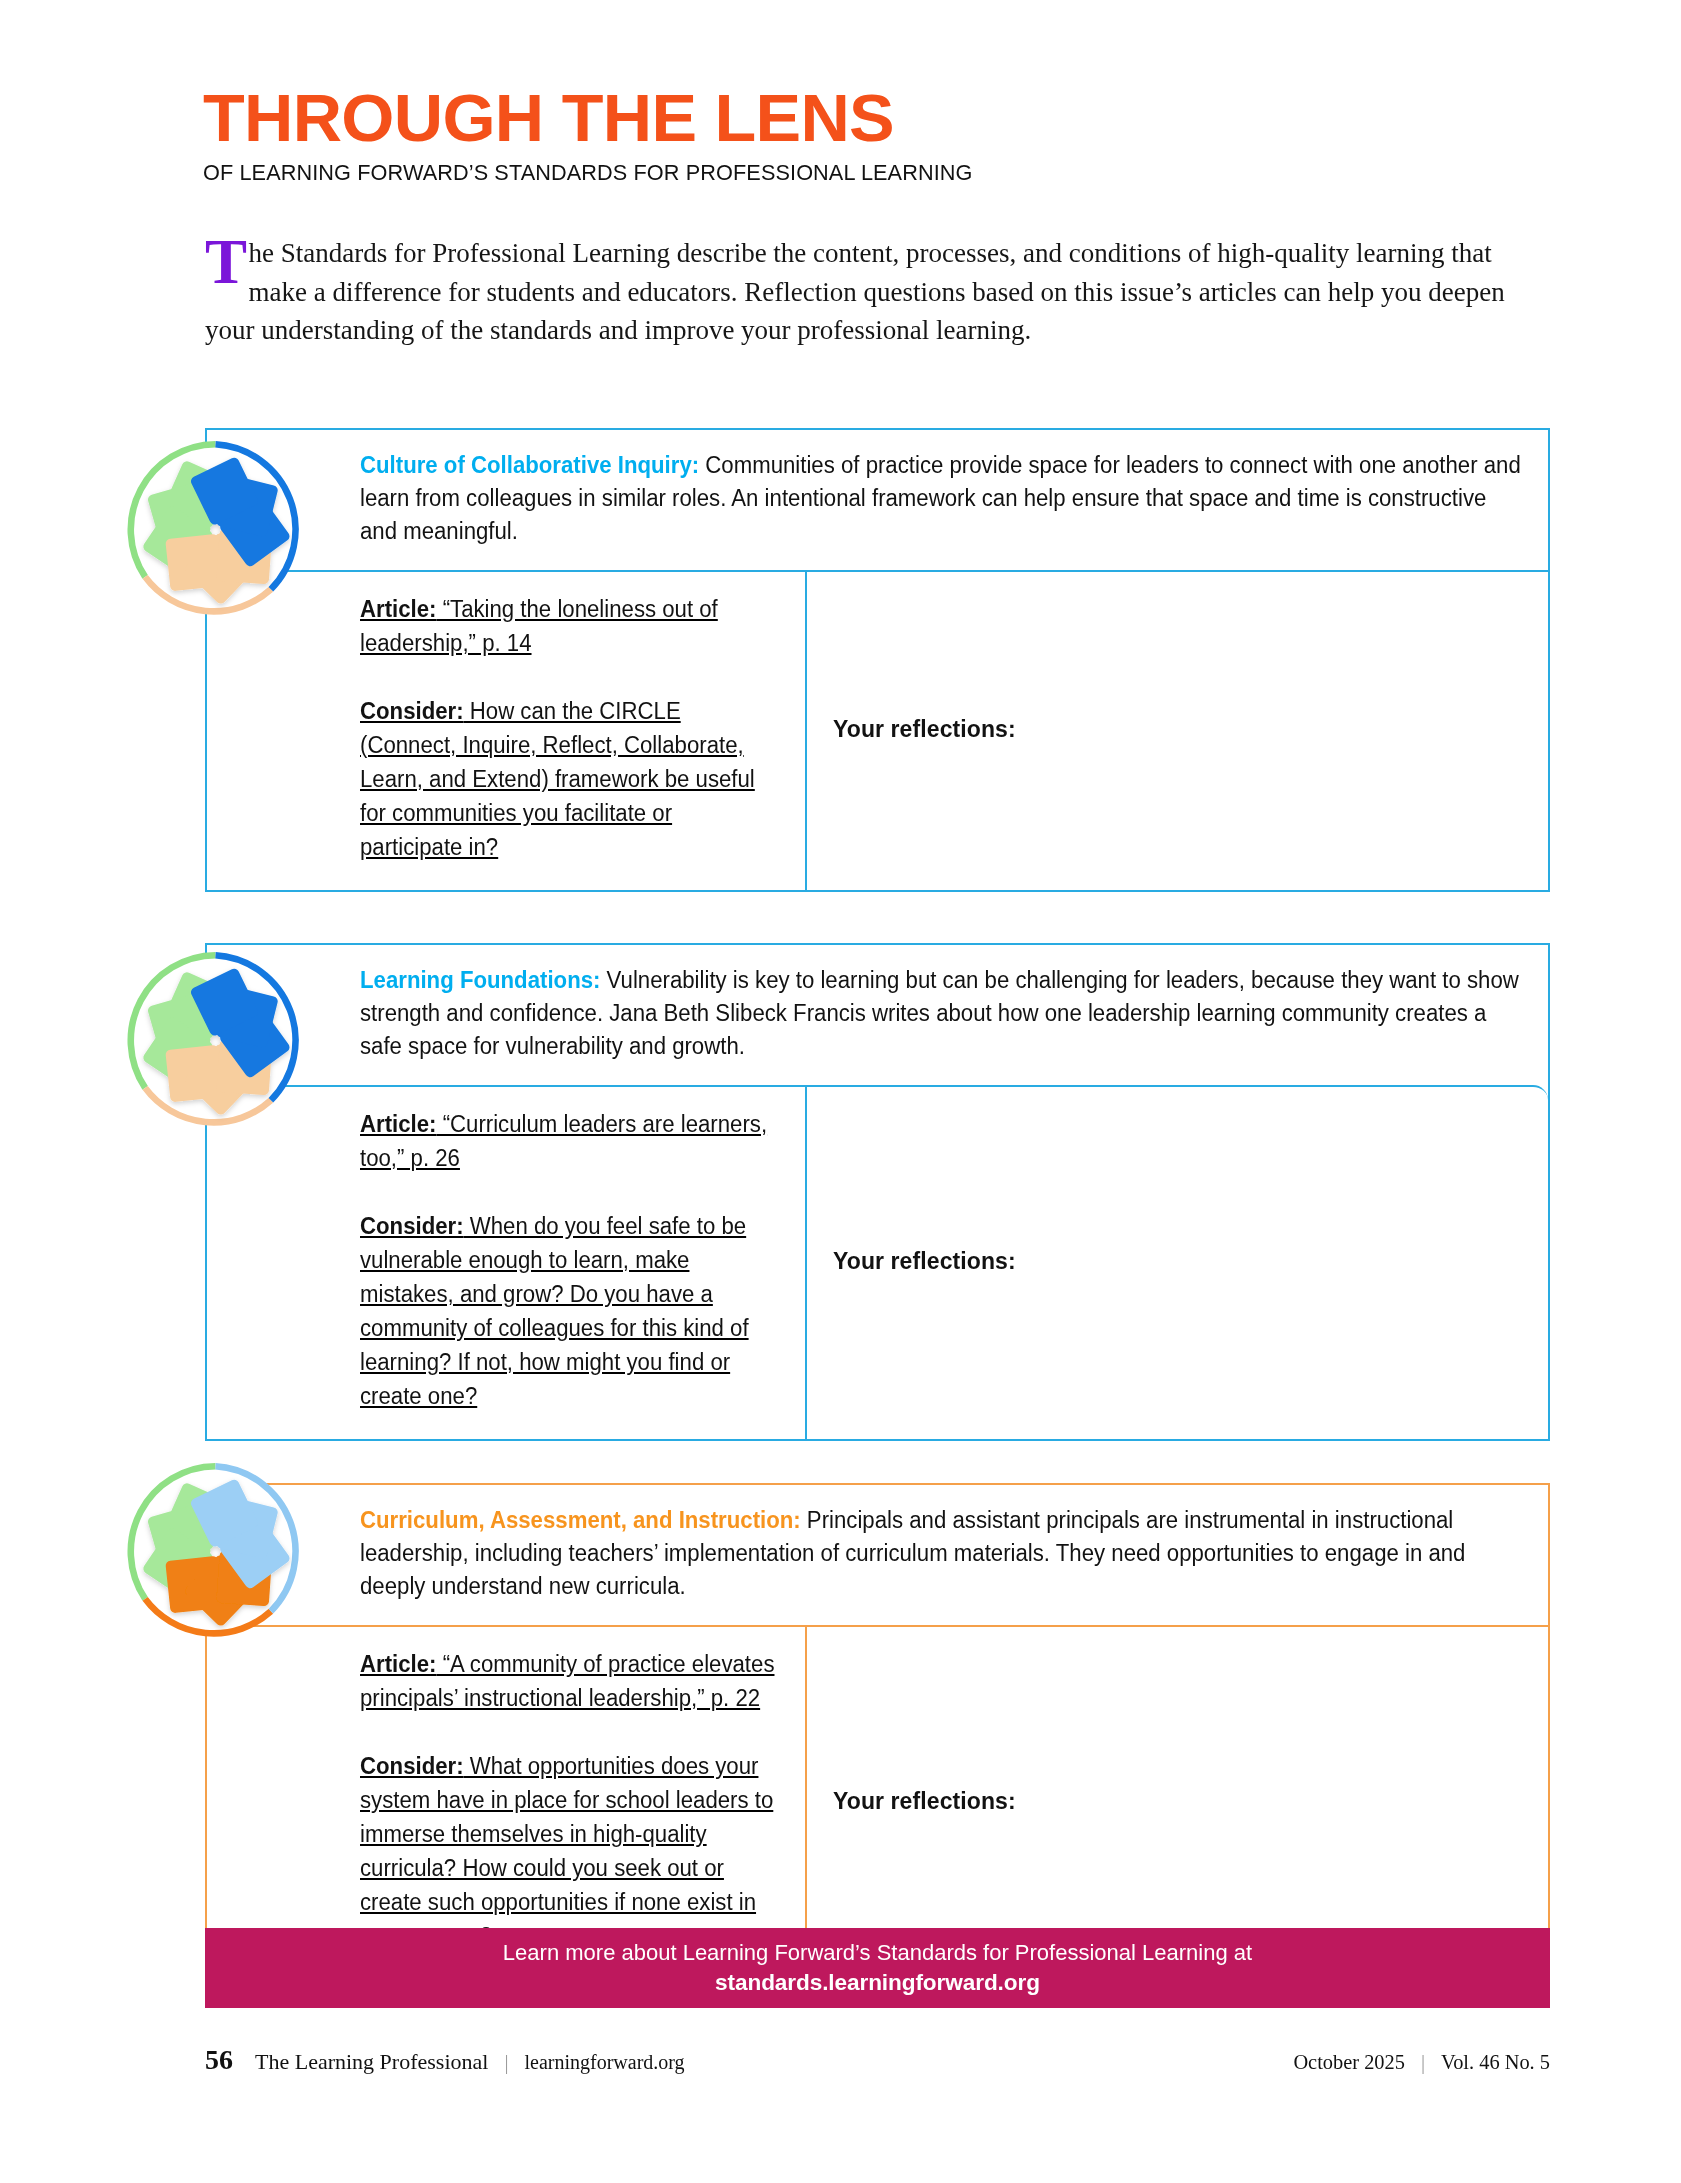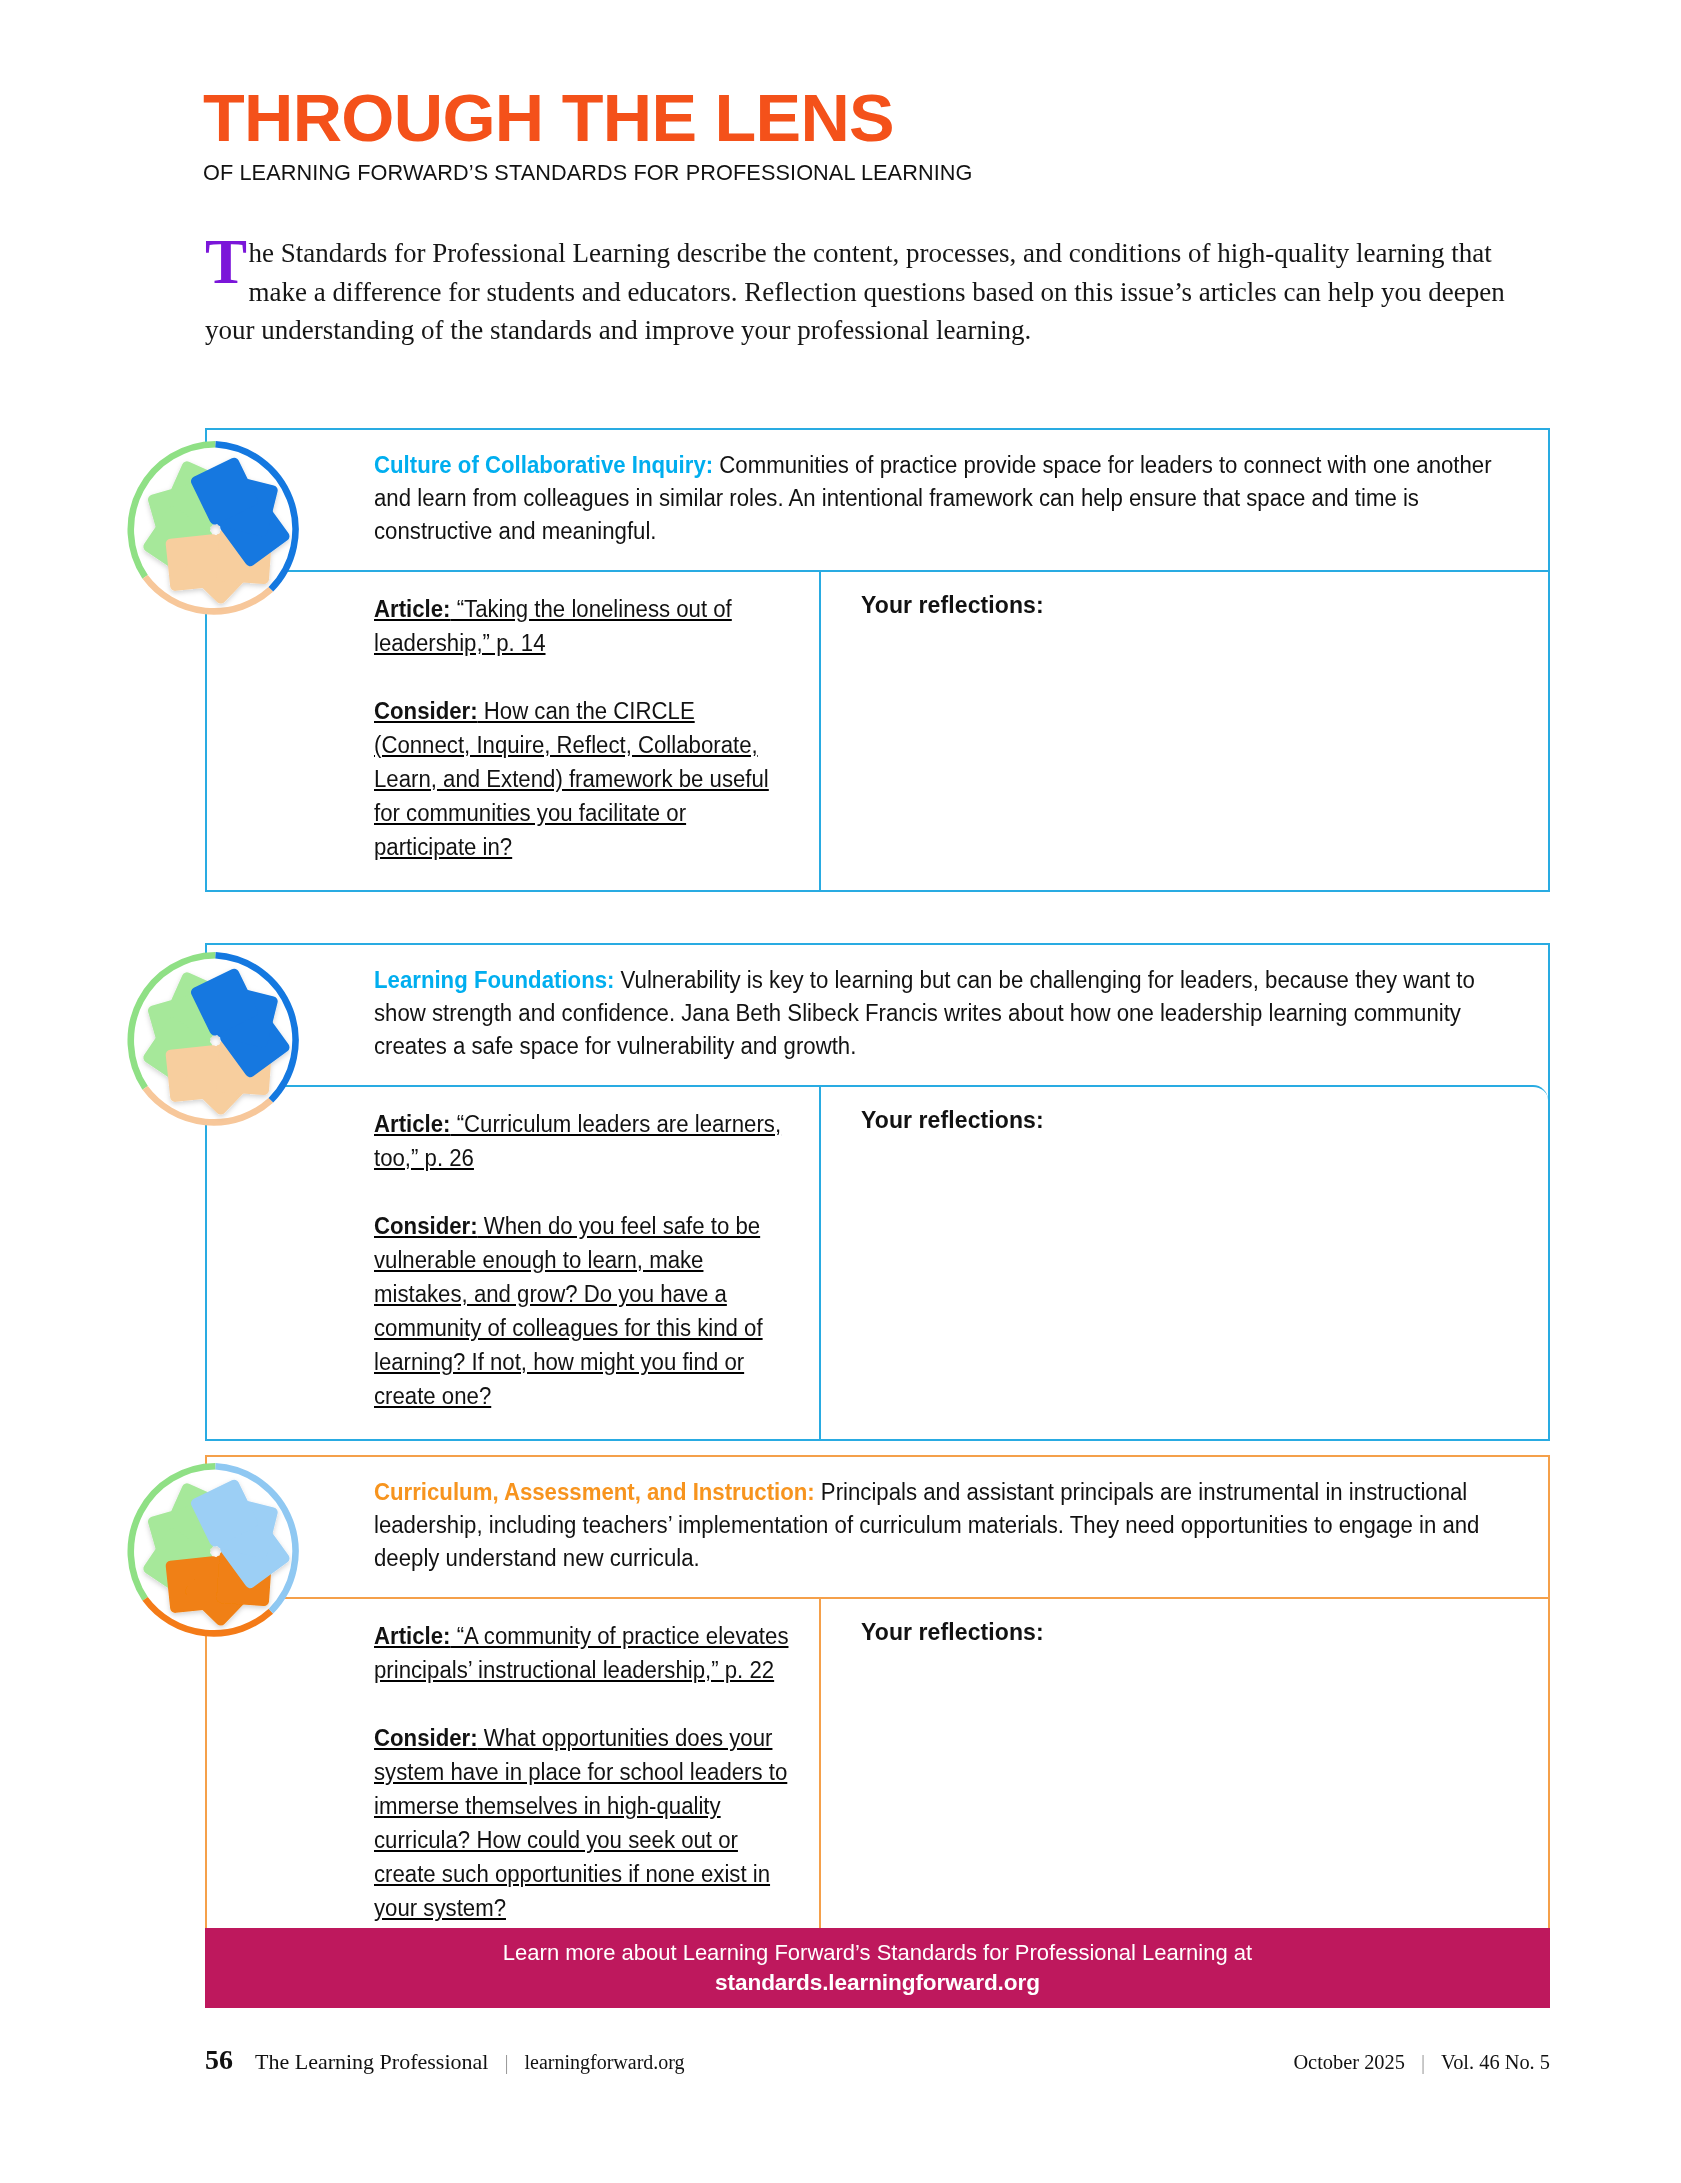--- a/index.html
+++ b/index.html
@@ -75,26 +75,25 @@
   }
 
   
   .card {
     position: absolute;
     left: 205px;
     width: 1345px;
     box-sizing: border-box;
     border: 2.2px solid #29ABE2;
   }
-  .card.orange { border-color: #F5A04A; }
+  .card.orange { border-color: #F5A04A; margin-top: 28px; }
 
   .card-row {
     display: flex;
-    align-items: flex-start;
-    gap: 14px;
+    align-items: center;
   }
   .card-row + .card-row {
     border-top: 2.2px solid #29ABE2;
   }
   .card.orange .card-row + .card-row {
     border-top-color: #F5A04A;
   }
   .spacer-col {
     flex: 0 0 133px;
     border-right: 2.2px solid #29ABE2;

